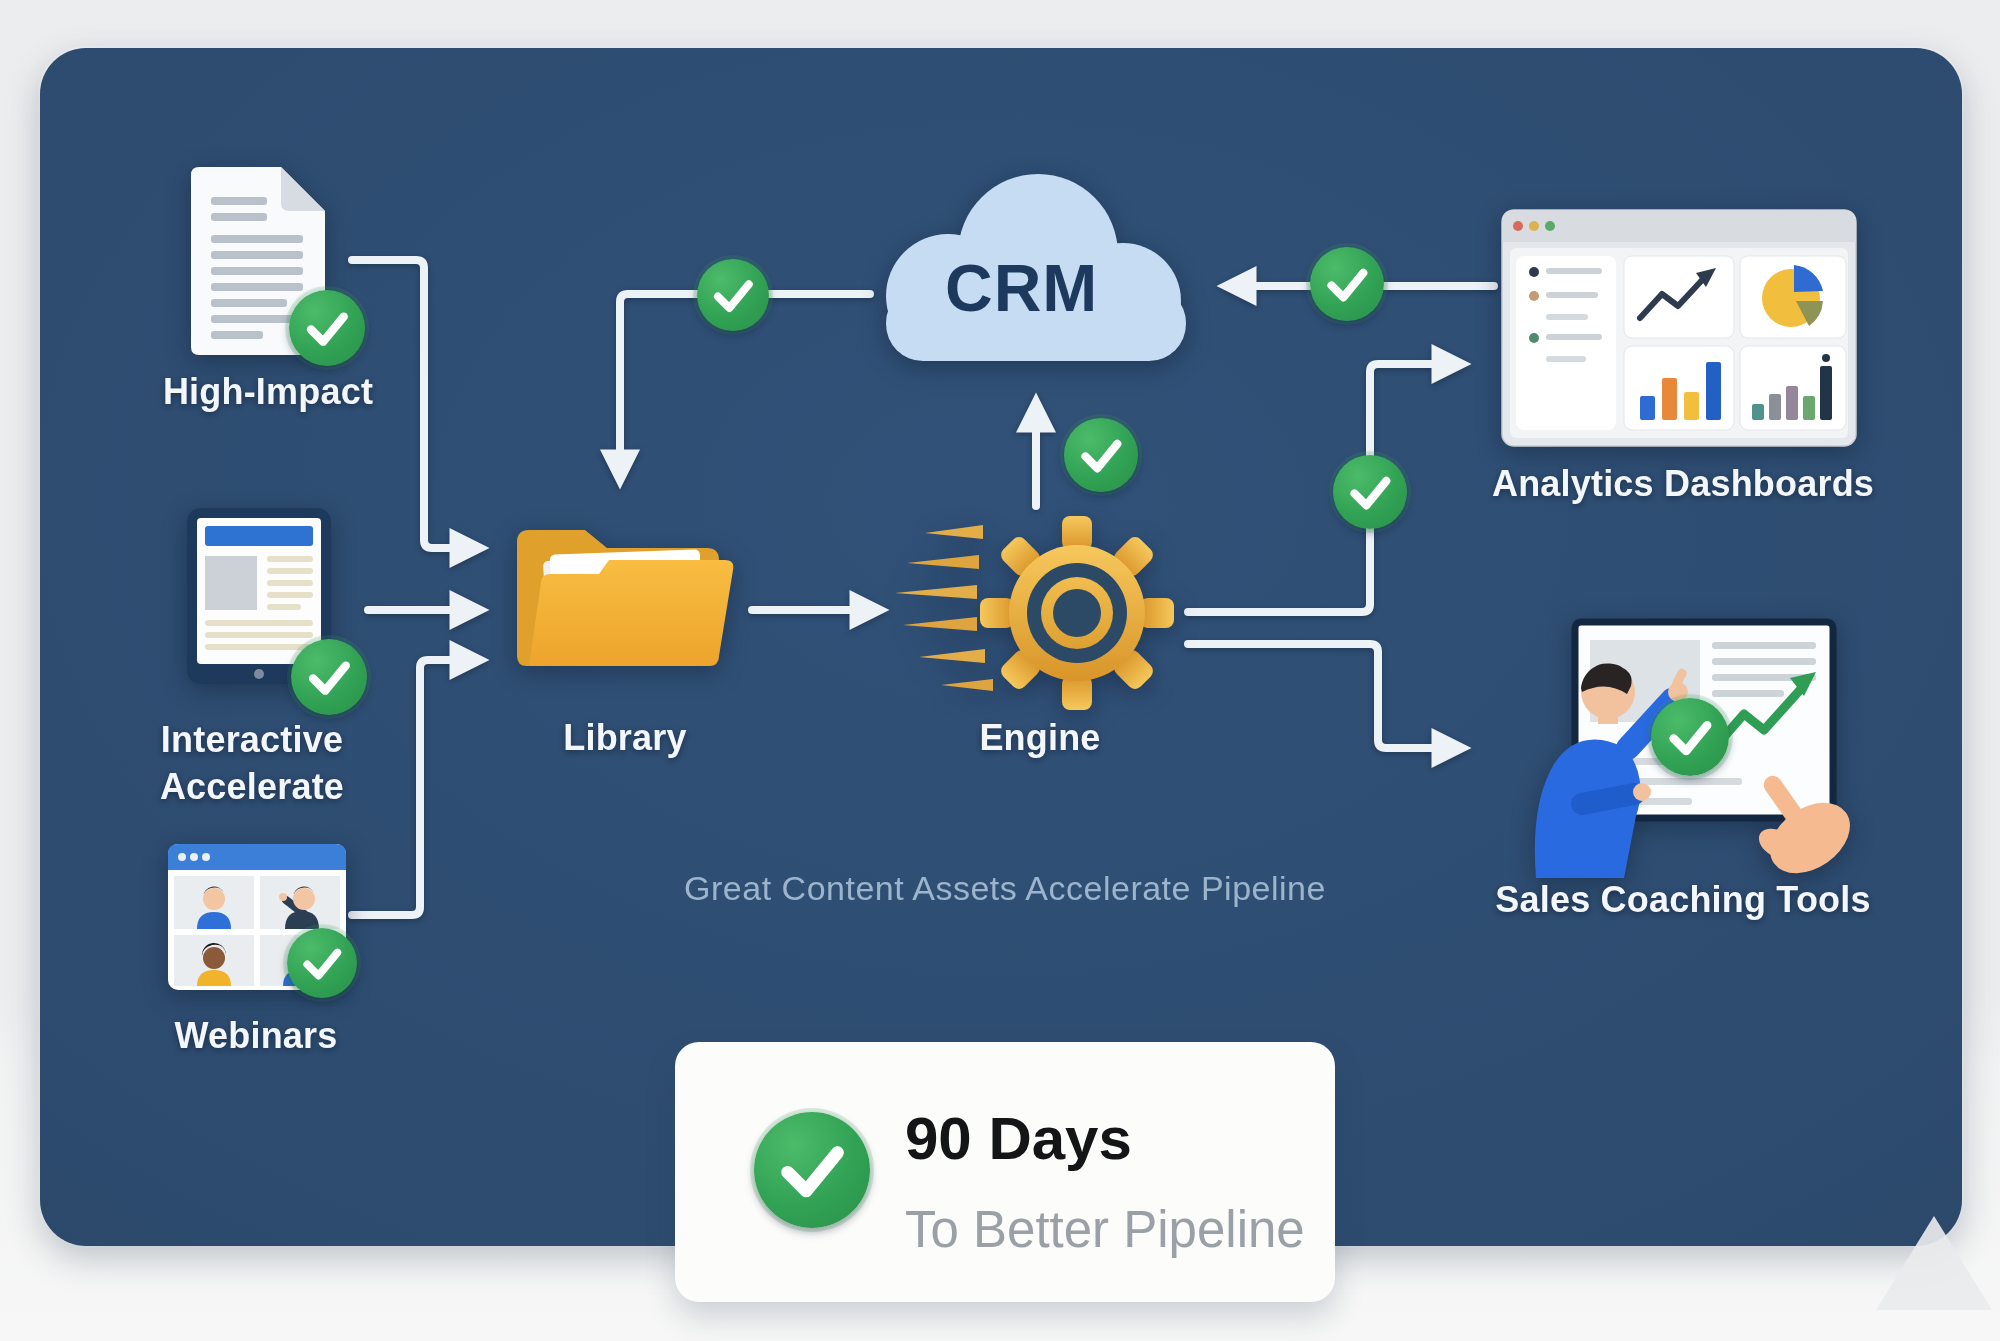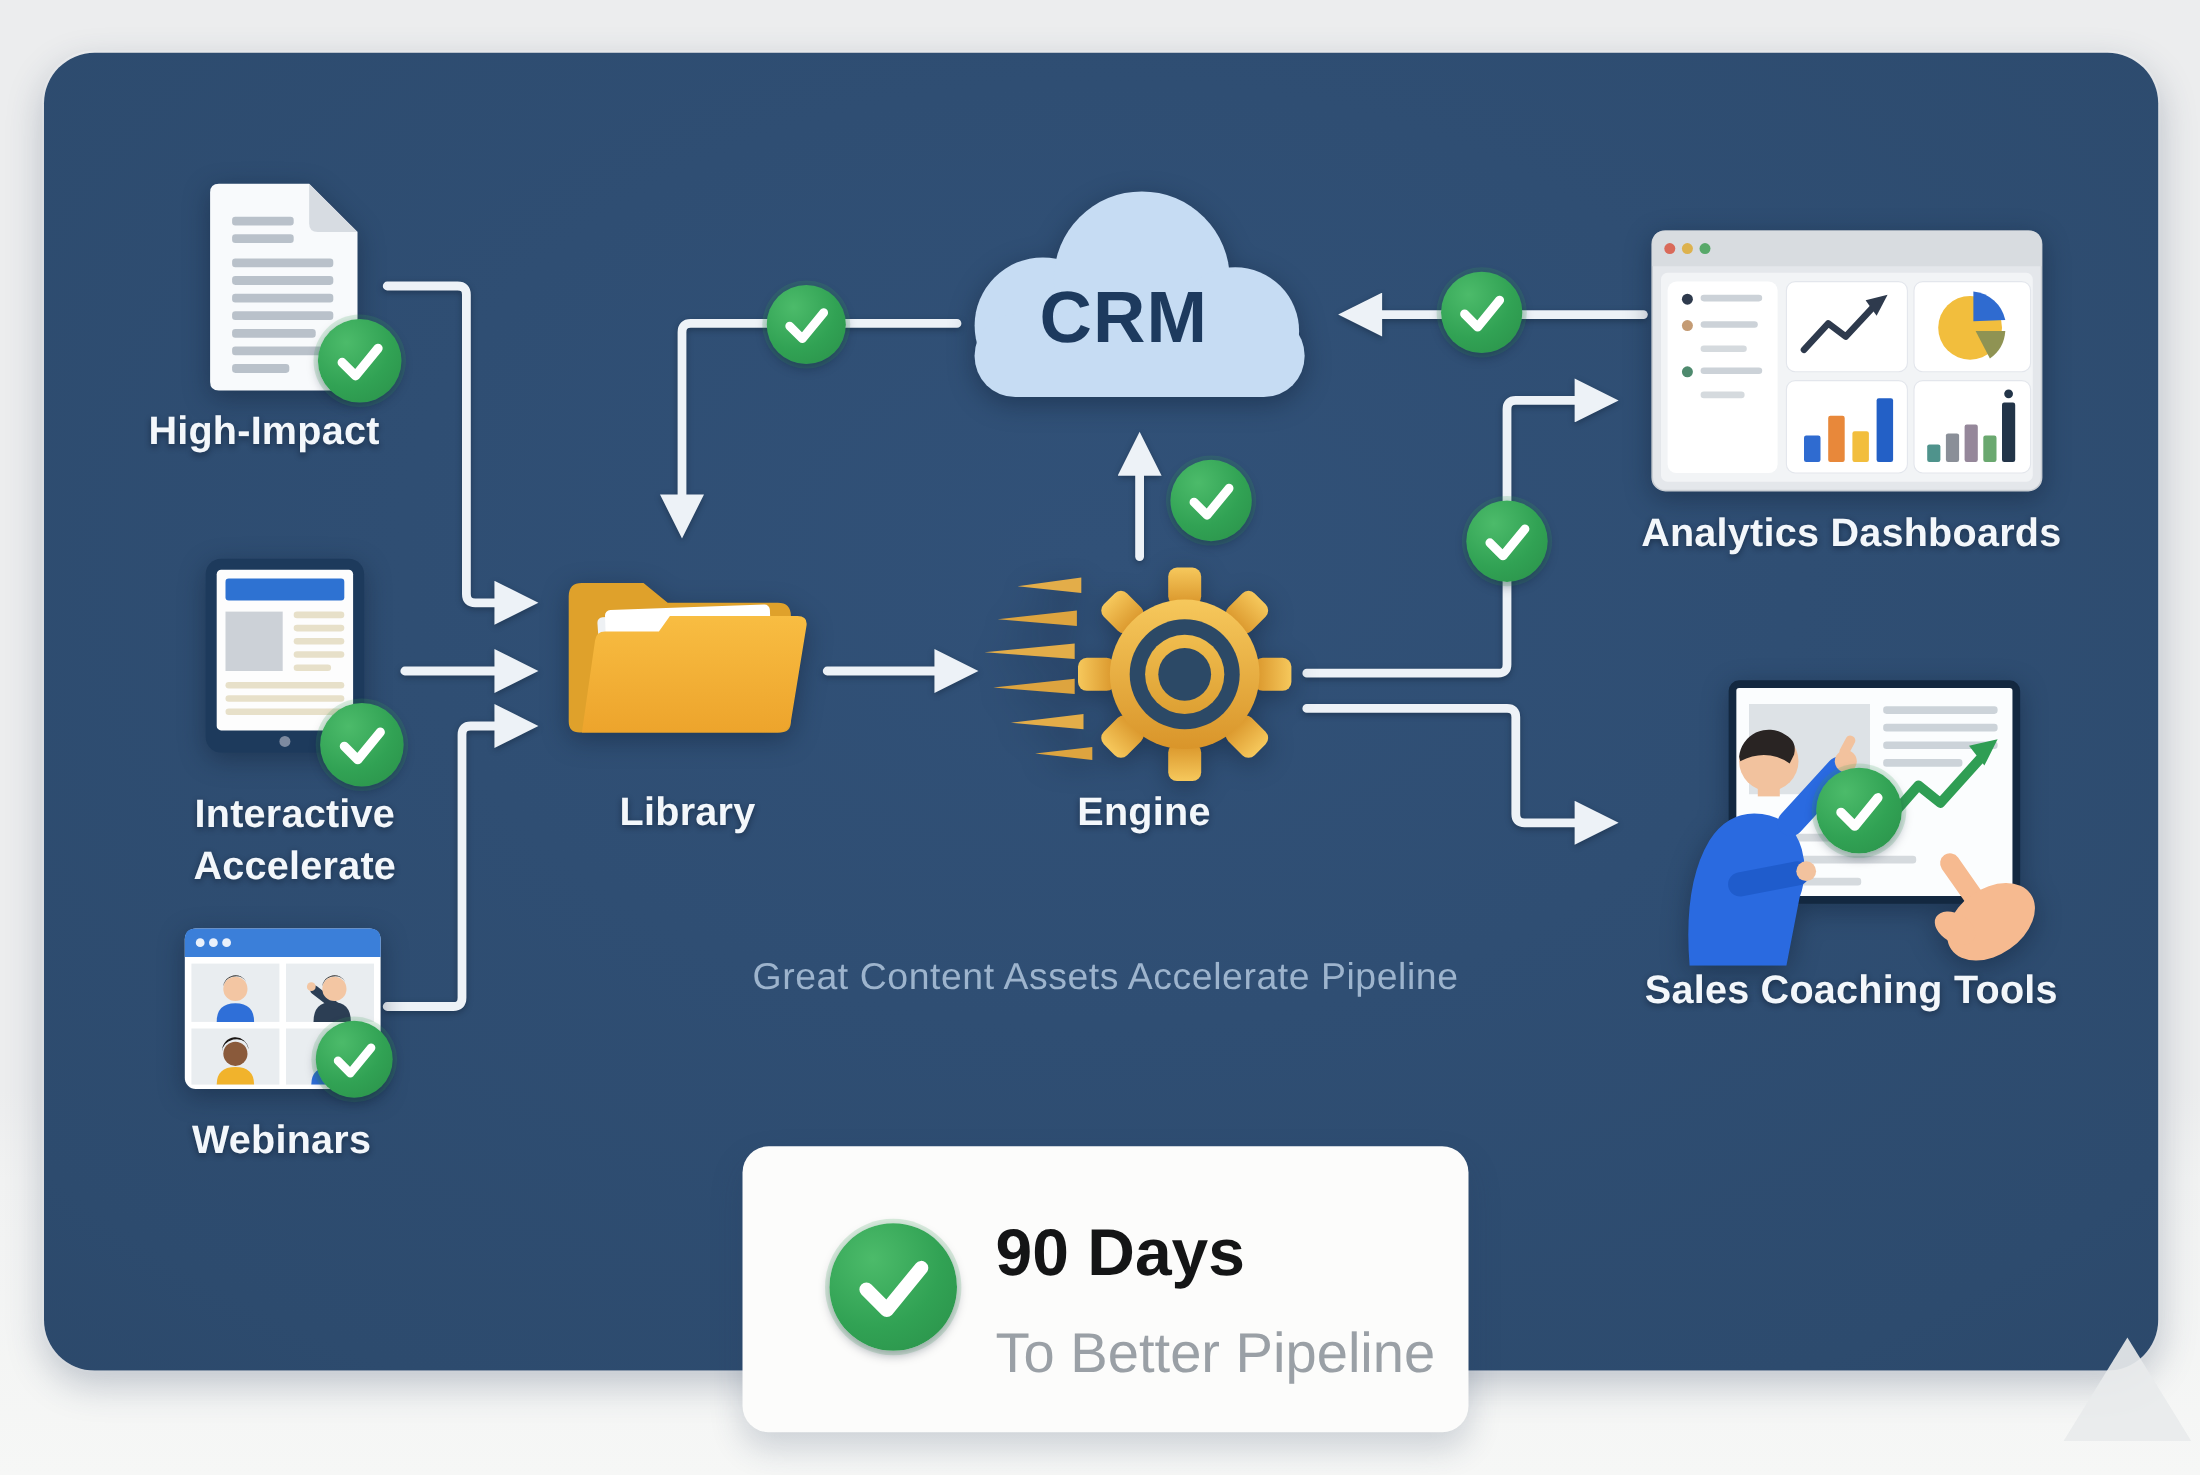--- a/index.html
+++ b/index.html
@@ -72,42 +72,42 @@
       <rect x="28" y="50" width="56" height="8" rx="3"></rect>
       <rect x="28" y="72" width="92" height="8" rx="3"></rect>
       <rect x="28" y="88" width="92" height="8" rx="3"></rect>
       <rect x="28" y="104" width="92" height="8" rx="3"></rect>
       <rect x="28" y="120" width="92" height="8" rx="3"></rect>
       <rect x="28" y="136" width="76" height="8" rx="3"></rect>
       <rect x="28" y="152" width="92" height="8" rx="3"></rect>
       <rect x="28" y="168" width="52" height="8" rx="3"></rect>
     </g>
   </svg>
-  <div class="abs node-label" style="left:60px;top:368px;width:360px">
+  <div class="abs node-label" style="left:88px;top:368px;width:360px">
     <div>High-Impact</div>
   </div>
 
   <svg class="abs icon" style="left:183px;top:504px;width:152px;height:184px" viewBox="0 0 152 184">
     <rect x="4" y="4" width="144" height="176" rx="14" fill="#1d3a5c"></rect>
     <rect x="14" y="14" width="124" height="146" rx="4" fill="#fdfdfd"></rect>
     <rect x="22" y="22" width="108" height="20" rx="3" fill="#2e72d2"></rect>
     <rect x="22" y="52" width="52" height="54" fill="#ccd1d7"></rect>
     <g fill="#e7e0c9">
       <rect x="84" y="52" width="46" height="6" rx="3"></rect>
       <rect x="84" y="64" width="46" height="6" rx="3"></rect>
       <rect x="84" y="76" width="46" height="6" rx="3"></rect>
       <rect x="84" y="88" width="46" height="6" rx="3"></rect>
       <rect x="84" y="100" width="34" height="6" rx="3"></rect>
       <rect x="22" y="116" width="108" height="6" rx="3"></rect>
       <rect x="22" y="128" width="108" height="6" rx="3"></rect>
       <rect x="22" y="140" width="108" height="6" rx="3"></rect>
     </g>
     <circle cx="76" cy="170" r="5" fill="#7d8aa0"></circle>
   </svg>
-  <div class="abs node-label" style="left:88px;top:716px;width:360px">
+  <div class="abs node-label" style="left:72px;top:716px;width:360px">
     <div>Interactive</div>
     <div>Accelerate</div>
   </div>
 
   <svg class="abs icon" style="left:166px;top:842px;width:182px;height:150px" viewBox="0 0 182 150">
     <rect x="2" y="2" width="178" height="146" rx="10" fill="#ffffff"></rect>
     <path d="M12 2 H170 Q180 2 180 12 V28 H2 V12 Q2 2 12 2 Z" fill="#3b7fd9"></path>
     <g fill="#eaf1fb">
         <circle cx="16" cy="15" r="4"></circle>
         <circle cx="28" cy="15" r="4"></circle>

